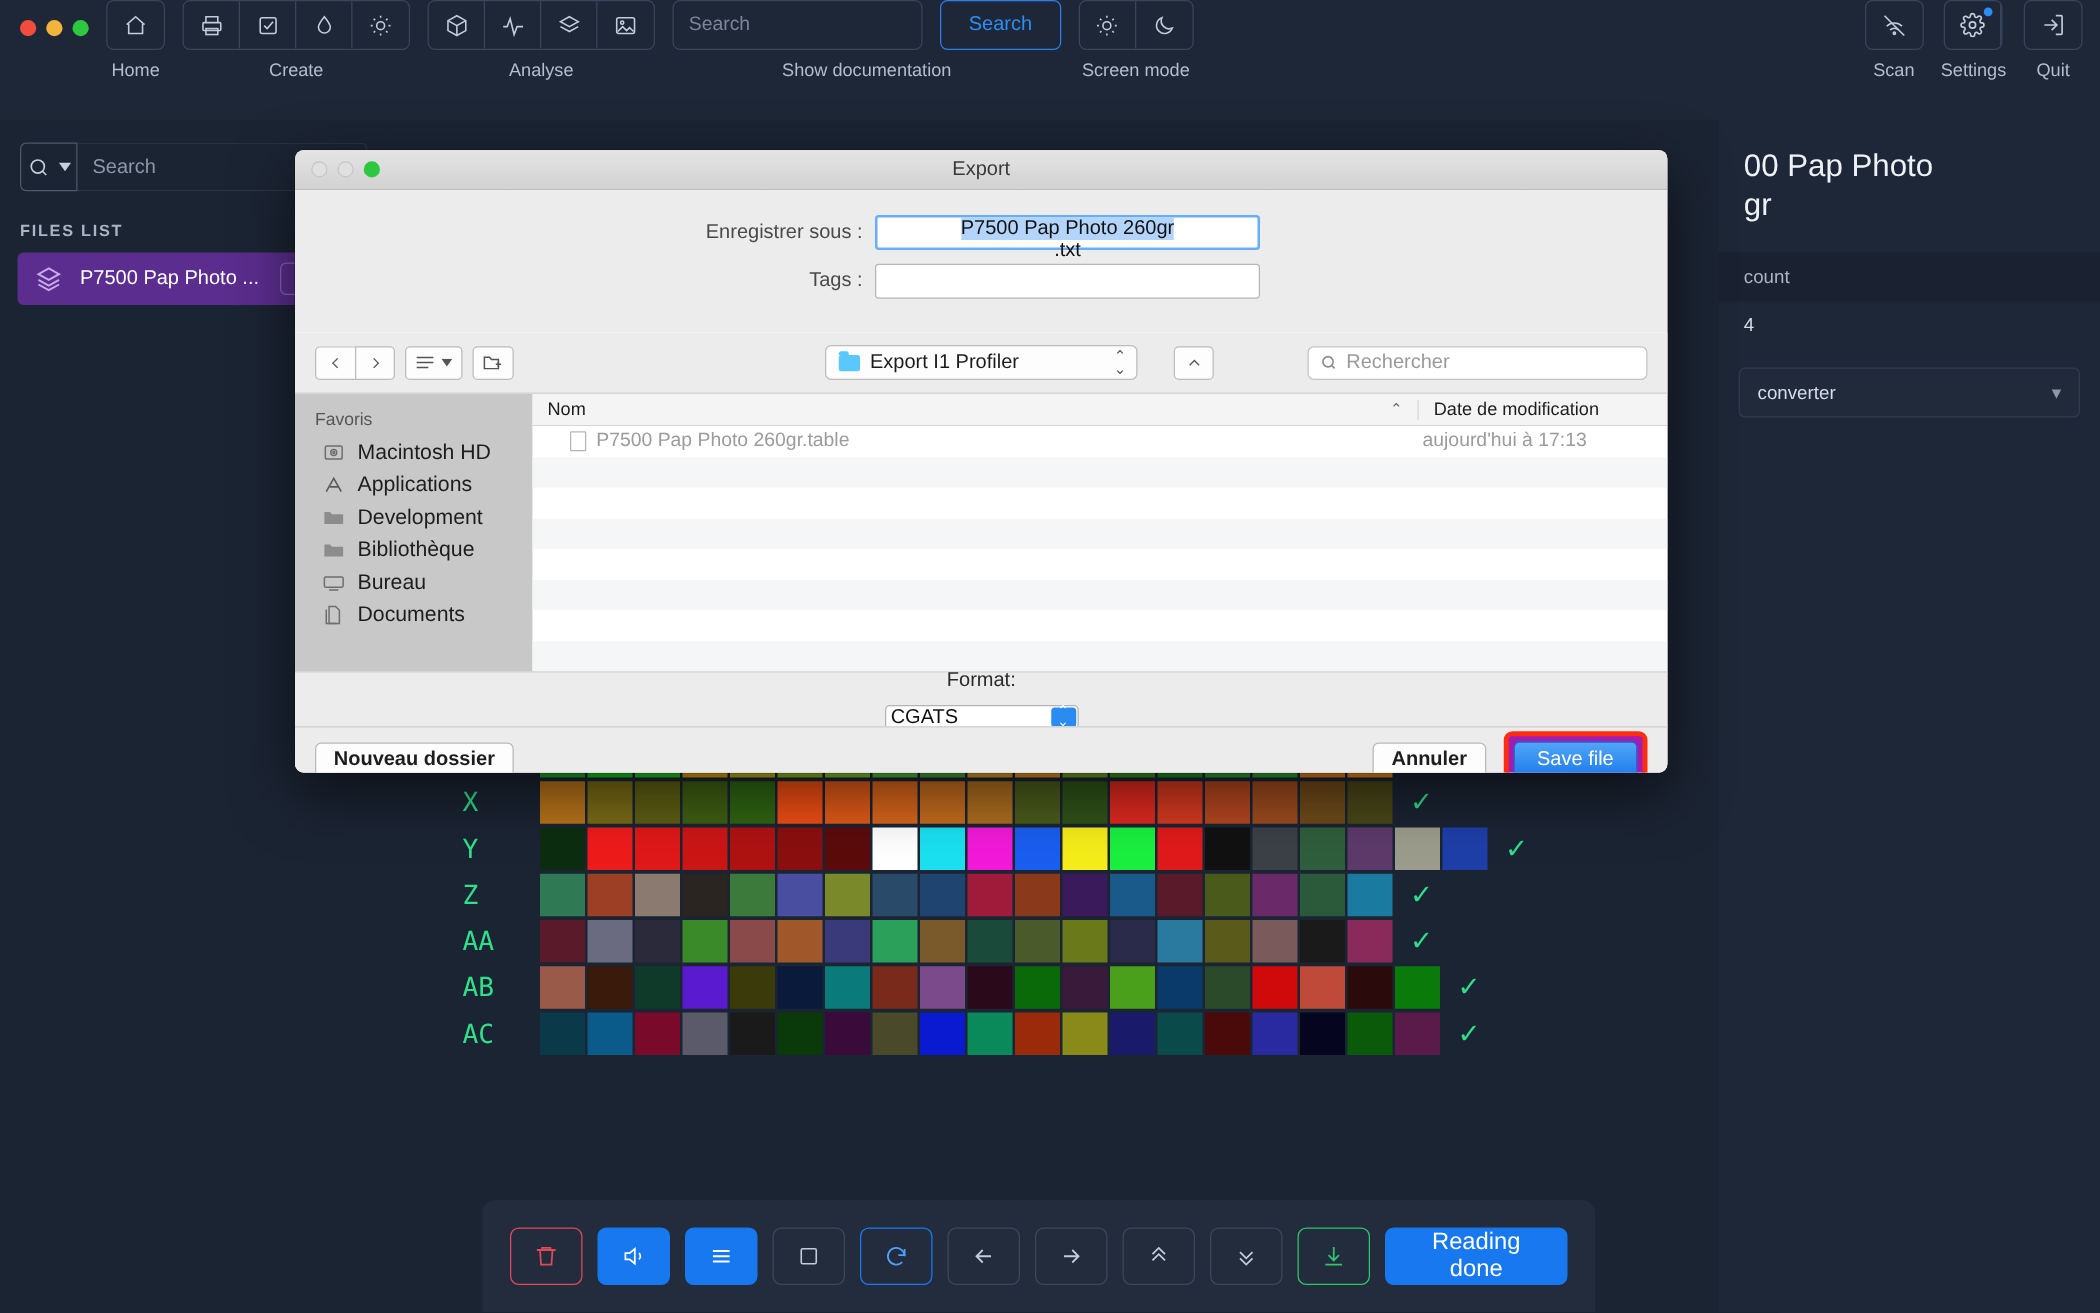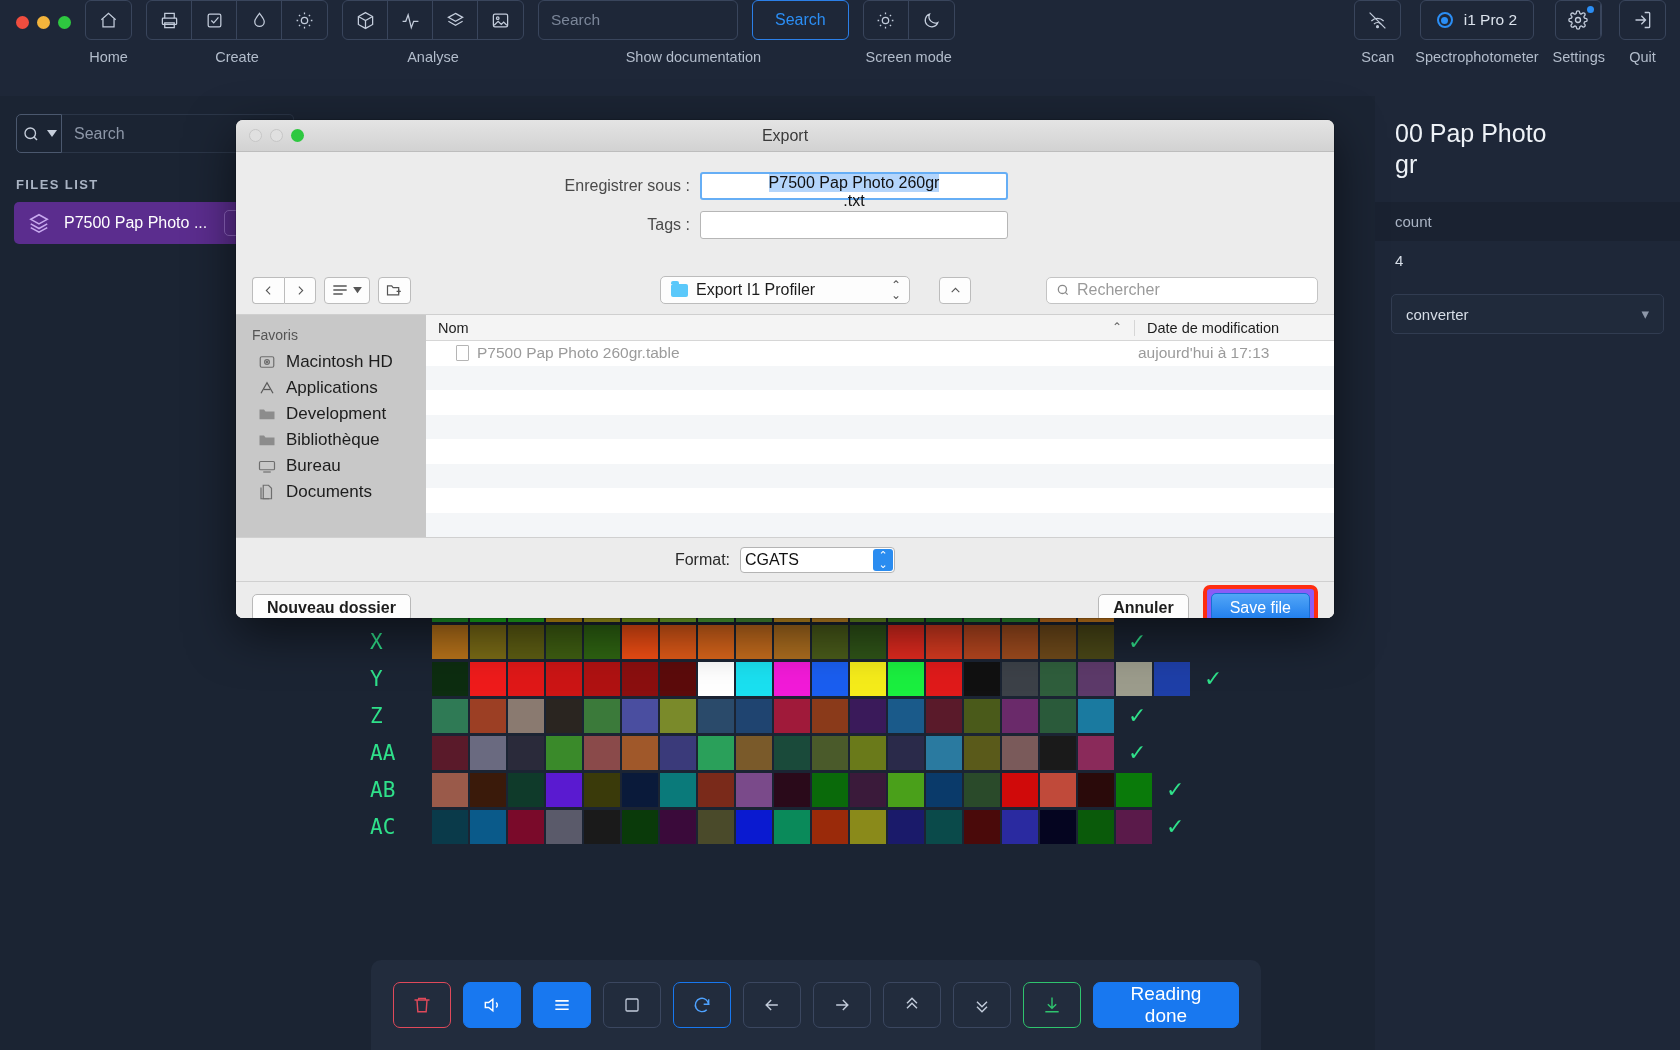--- a/index.html
+++ b/index.html
@@ -126,21 +126,21 @@
   .crow { display: flex; align-items: center; height: 37px; }
   .clabel {
     width: 62px; text-align: left; color: #2fe08a; font-size: 21px;
     font-family: "DejaVu Sans Mono", monospace;
   }
   .cells { display: flex; gap: 2px; }
   .cell { width: 36px; height: 34px; }
   .check { color: #2fe08a; font-size: 22px; margin-left: 14px; }
 
   .bottom-bar {
-    position: absolute; left: 61px; bottom: 0; width: 890px; height: 90px;
+    position: absolute; left: 76px; bottom: 0; width: 890px; height: 90px;
     background: #222c3d; border-radius: 10px 10px 0 0;
     display: flex; align-items: center; gap: 12px; padding: 0 22px;
   }
   .bb {
     height: 46px; min-width: 58px; border-radius: 7px; border: 1.5px solid #3b4760;
     background: transparent; display: flex; align-items: center; justify-content: center;
     color: #c3ccdb; cursor: pointer; font-family: inherit; font-size: 16px;
   }
   .bb.red { border-color: #e0495a; color: #e0495a; }
   .bb.blue-fill { background: #1878f0; border-color: #1878f0; color: #fff; }
@@ -237,21 +237,21 @@
   .sb-left .hdr { font-size: 14px; color: #555; padding: 0 0 6px 16px; }
   .sb-item {
     display: flex; align-items: center; gap: 10px; padding: 3px 0 3px 22px;
     font-size: 17px; color: #1d1d1d; cursor: pointer;
   }
   .browse-flex { display: flex; height: 222px; }
   .browse-right { flex: 1; display: flex; flex-direction: column; overflow: hidden; }
 
   .format-bar {
     height: 44px; background: #ececec; display: flex; align-items: center;
-    justify-content: center; gap: 10px; border-top: 1px solid #d0d0d0;
+    justify-content: center; gap: 10px; border-top: 1px solid #d0d0d0; flex-direction: column;
   }
   .format-label { font-size: 16px; color: #2a2a2a; }
   .format-sel {
     width: 155px; height: 26px; background: #fff; border: 1px solid #b4b4b4;
     border-radius: 4px; display: flex; align-items: center; padding: 0 4px;
     font-size: 16px; color: #111; position: relative; cursor: pointer;
   }
   .format-sel .stepper {
     position: absolute; right: 1px; top: 1px; bottom: 1px; width: 20px;
     background: #2a8cf0; border-radius: 3px; color: #fff;
@@ -263,21 +263,21 @@
     display: flex; align-items: center; padding: 0 16px; position: relative;
   }
   .btn-gray {
     height: 28px; padding: 0 14px; background: #fdfdfd; border: 1px solid #b9b9b9;
     border-radius: 5px; font-size: 16px; color: #1d1d1d; cursor: pointer;
     font-family: inherit; display: flex; align-items: center; font-weight: bold;
   }
   .footer-right { margin-left: auto; display: flex; align-items: center; gap: 14px; }
   .btn-save-hl {
     border: 4px solid #ff2d10; border-radius: 7px; padding: 4px;
-    display: flex; align-items: center; background: #8b5cf6;
+    display: flex; align-items: center; background: #a21caf;
   }
   .btn-blue {
     height: 29px; padding: 0 18px;
     background: linear-gradient(#52a6f7, #1d7bec);
     border: 1px solid #1a6ed4; border-radius: 5px;
     color: #fff; font-size: 16px; cursor: pointer; font-family: inherit;
     display: flex; align-items: center;
   }
 </style>
 </head>
@@ -396,29 +396,20 @@
             <svg width="21" height="21" viewBox="0 0 24 24" fill="none" stroke="currentColor" stroke-width="1.5">
                 <path d="M5 12.5a10 10 0 0114 0M8 16a6 6 0 018 0"></path>
                 <circle cx="12" cy="19" r="1"></circle>
                 <path d="M3 3l18 18"></path>
               </svg>
           </div>
         </div>
         <div class="grp-label">Scan</div>
       </div>
 
-      <div class="grp">
-        <div class="device-box">
-          <span class="radio-on">
-              <i></i>
-            </span>
-          <span>i1 Pro 2</span>
-        </div>
-        <div class="grp-label">Spectrophotometer</div>
-      </div>
 
       <div class="grp">
         <div class="grp-box" style="position:relative">
           <div class="tb-btn">
             <svg width="20" height="20" viewBox="0 0 24 24" fill="none" stroke="currentColor" stroke-width="1.6">
                 <circle cx="12" cy="12" r="3"></circle>
                 <path d="M19.4 15a1.6 1.6 0 00.3 1.8l.1.1a2 2 0 11-2.8 2.8l-.1-.1a1.6 1.6 0 00-1.8-.3 1.6 1.6 0 00-1 1.5V21a2 2 0 11-4 0v-.1a1.6 1.6 0 00-1-1.5 1.6 1.6 0 00-1.8.3l-.1.1a2 2 0 11-2.8-2.8l.1-.1a1.6 1.6 0 00.3-1.8 1.6 1.6 0 00-1.5-1H3a2 2 0 110-4h.1a1.6 1.6 0 001.5-1 1.6 1.6 0 00-.3-1.8l-.1-.1a2 2 0 112.8-2.8l.1.1a1.6 1.6 0 001.8.3H9a1.6 1.6 0 001-1.5V3a2 2 0 114 0v.1a1.6 1.6 0 001 1.5 1.6 1.6 0 001.8-.3l.1-.1a2 2 0 112.8 2.8l-.1.1a1.6 1.6 0 00-.3 1.8V9a1.6 1.6 0 001.5 1H21a2 2 0 110 4h-.1a1.6 1.6 0 00-1.5 1z"></path>
               </svg>
           </div>
           <span class="badge-dot"></span>

